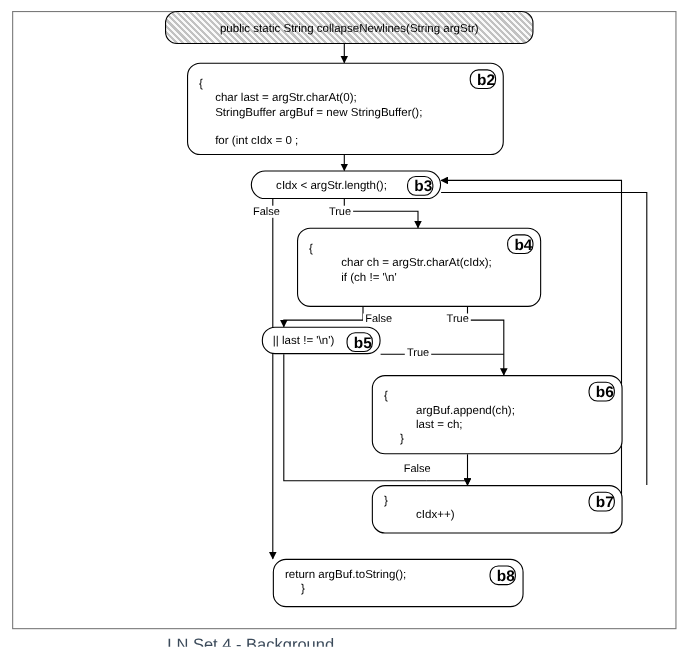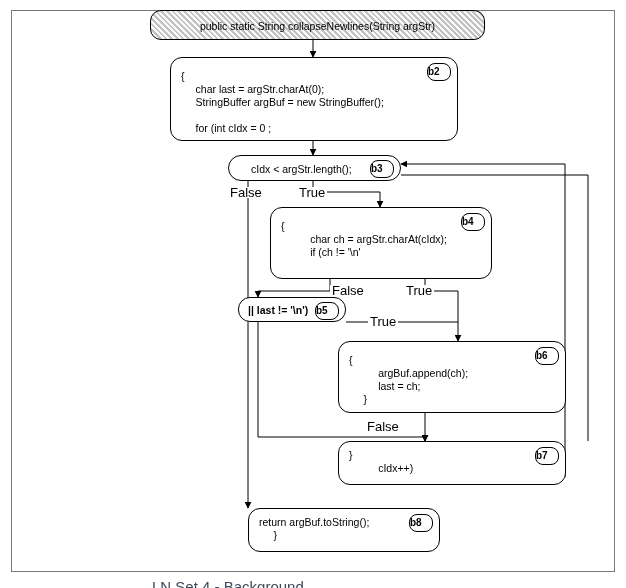--- a/index.html
+++ b/index.html
@@ -48,23 +48,23 @@
   }
   .tag {
     position: absolute;
     right: 6px;
     top: 5px;
     width: 22px;
     height: 16px;
     border: 1px solid #000000;
     border-radius: 8px;
     background: #ffffff;
-    font-size: 10px;
+    font-size: 14px;
     font-weight: bold;
-    text-align: left;
+    text-align: right;
     line-height: 16px;
   }
   .header {
     position: absolute;
     box-sizing: border-box;
     border: 1px solid #000000;
     background-color: #d7d7d7;
     background-image: repeating-linear-gradient(
       45deg,
       rgba(255,255,255,0.85) 0px,
@@ -72,21 +72,21 @@
       rgba(190,190,190,0.85) 2px,
       rgba(190,190,190,0.85) 4px);
     text-align: center;
     font-size: 10.5px;
     color: #000000;
     line-height: 22px;
   }
   .edge-label {
     position: absolute;
     background: #ffffff;
-    font-size: 13px;
+    font-size: 10px;
     color: #000000;
     padding: 0 2px;
     line-height: 11px;
     white-space: nowrap;
   }
   .caption {
     position: absolute;
     left: 152px;
     top: 578px;
     font-size: 15px;
@@ -167,39 +167,39 @@
   </div>
 
   <div class="node" style="left:270px; top:207px; width:222px; height:72px;">
     <div class="body" style="left:10px; top:12px;">{
           char ch = argStr.charAt(cIdx);
           if (ch != '\n'</div>
     <div class="tag">b4</div>
   </div>
 
   <div class="node" style="left:238px; top:297px; width:108px; height:25px; border-radius:12px;">
-    <div class="body" style="left:9px; top:6px;font-weight:bold;">|| last != '\n')</div>
+    <div class="body" style="left:9px; top:6px;">|| last != '\n')</div>
     <div class="tag" style="top:4px;">b5</div>
   </div>
 
   <div class="node" style="left:338px; top:341px; width:228px; height:72px;">
     <div class="body" style="left:10px; top:12px;">{
           argBuf.append(ch);
           last = ch;
      }</div>
     <div class="tag">b6</div>
   </div>
 
   <div class="node" style="left:338px; top:441px; width:228px; height:44px;">
     <div class="body" style="left:10px; top:7px;">}
           cIdx++)</div>
     <div class="tag">b7</div>
   </div>
 
-  <div class="node" style="left:248px; top:508px; width:192px; height:44px;">
+  <div class="node" style="left:248px; top:508px; width:228px; height:44px;">
     <div class="body" style="left:10px; top:7px;">return argBuf.toString();
      }</div>
     <div class="tag">b8</div>
   </div>
 
   <div class="edge-label" style="left:228px; top:187px;">False</div>
   <div class="edge-label" style="left:297px; top:187px;">True</div>
   <div class="edge-label" style="left:330px; top:285px;">False</div>
   <div class="edge-label" style="left:404px; top:285px;">True</div>
   <div class="edge-label" style="left:368px; top:316px;">True</div>

